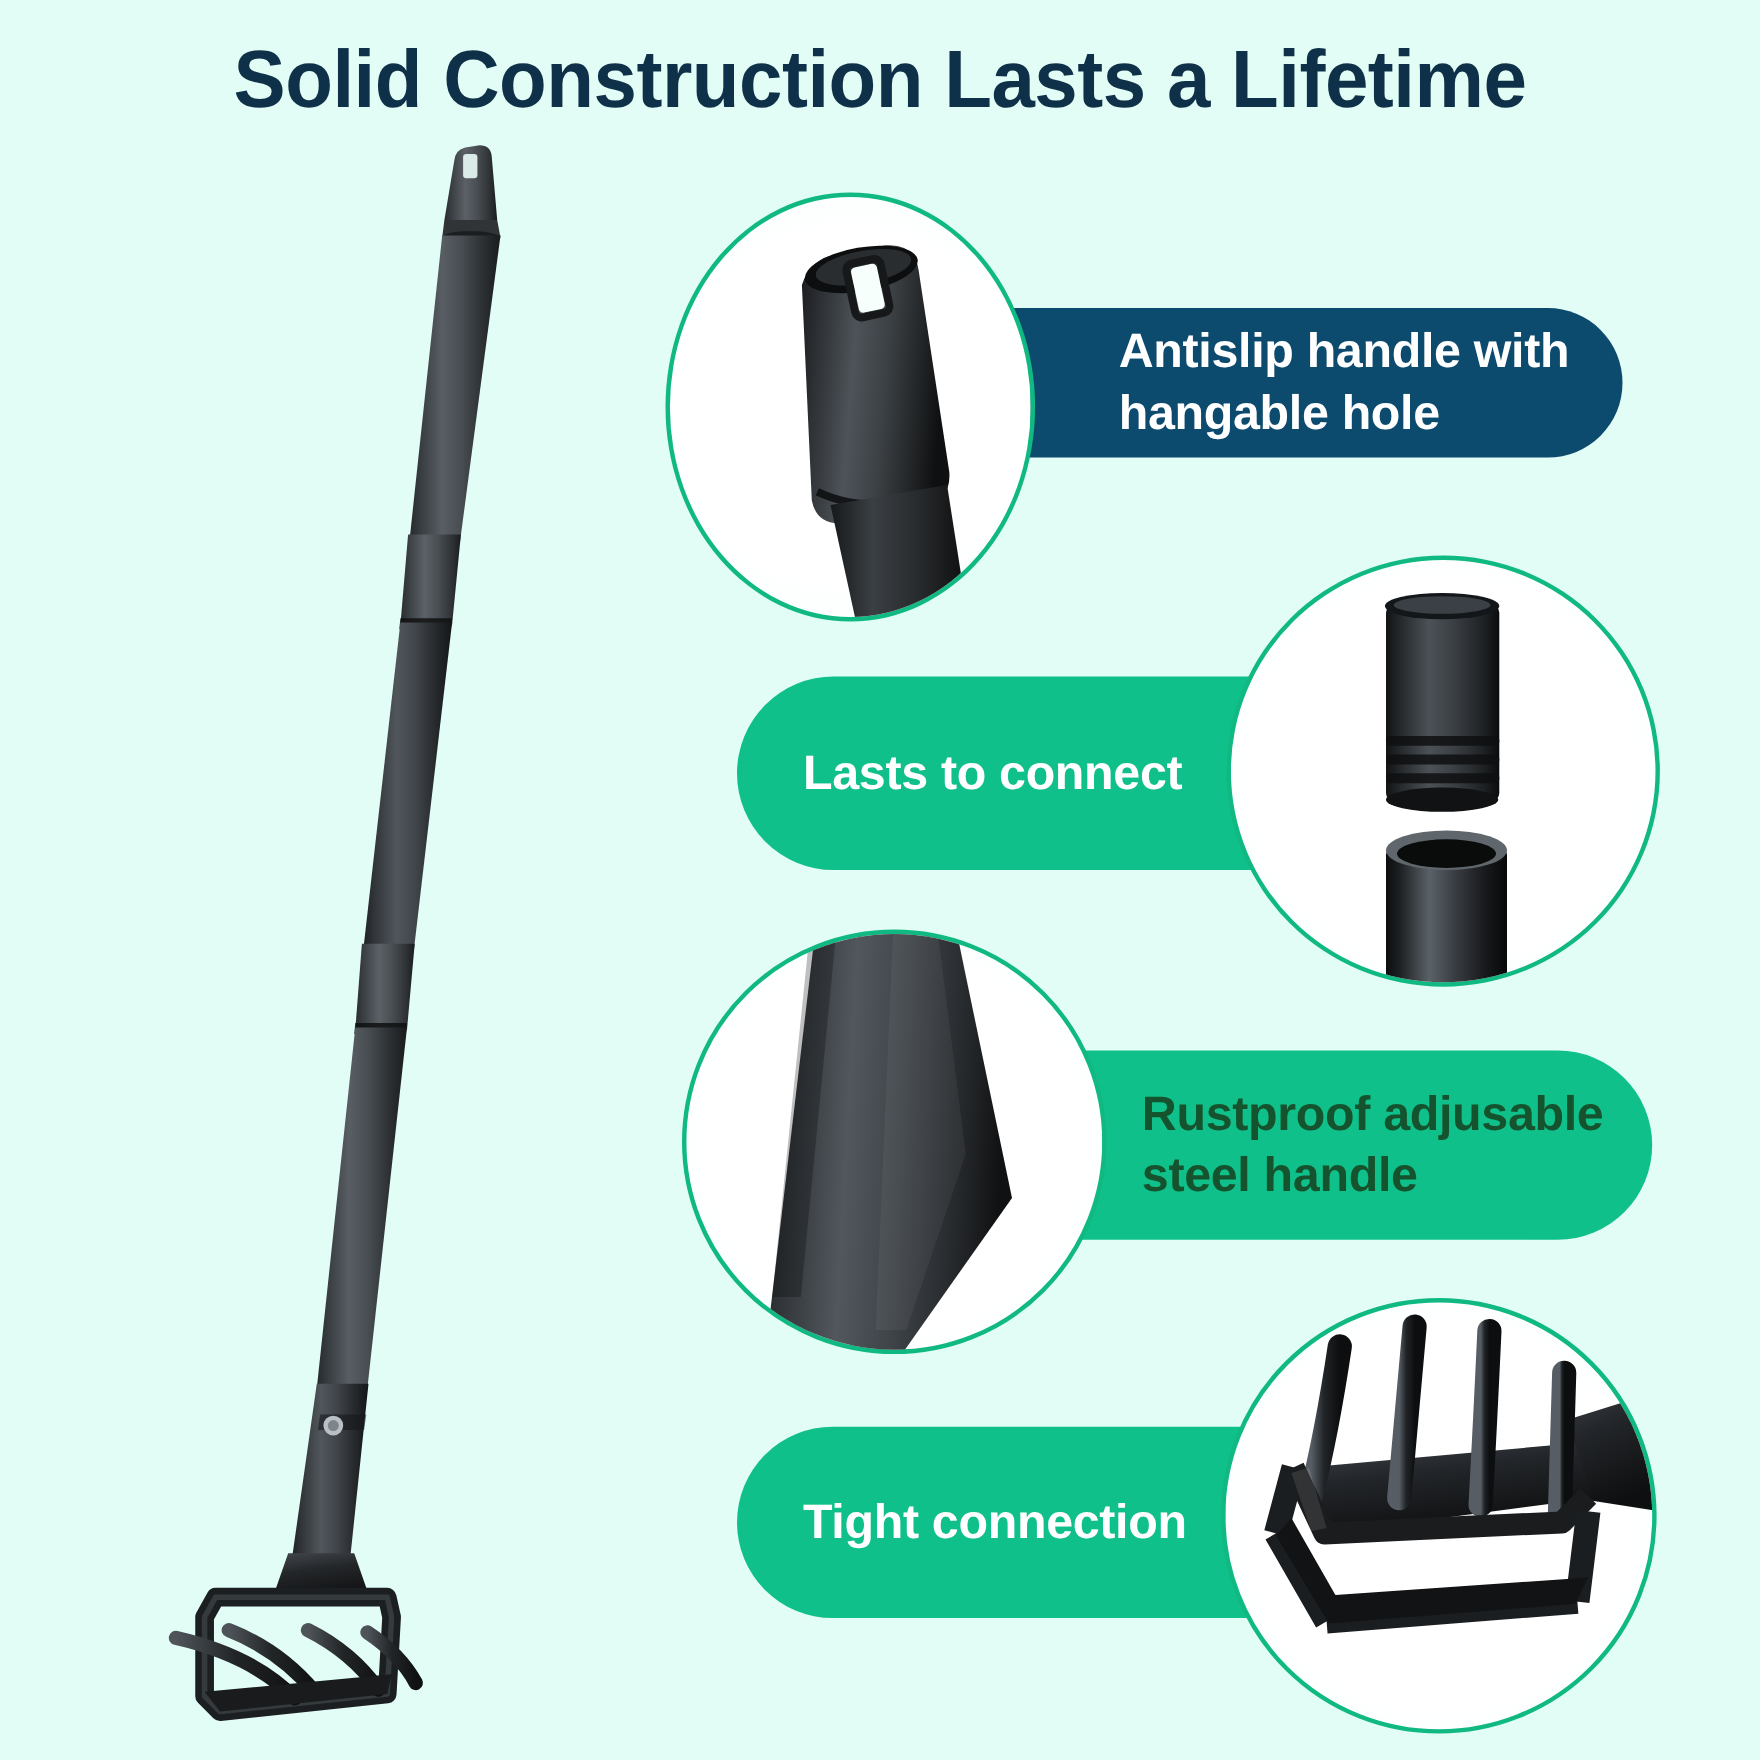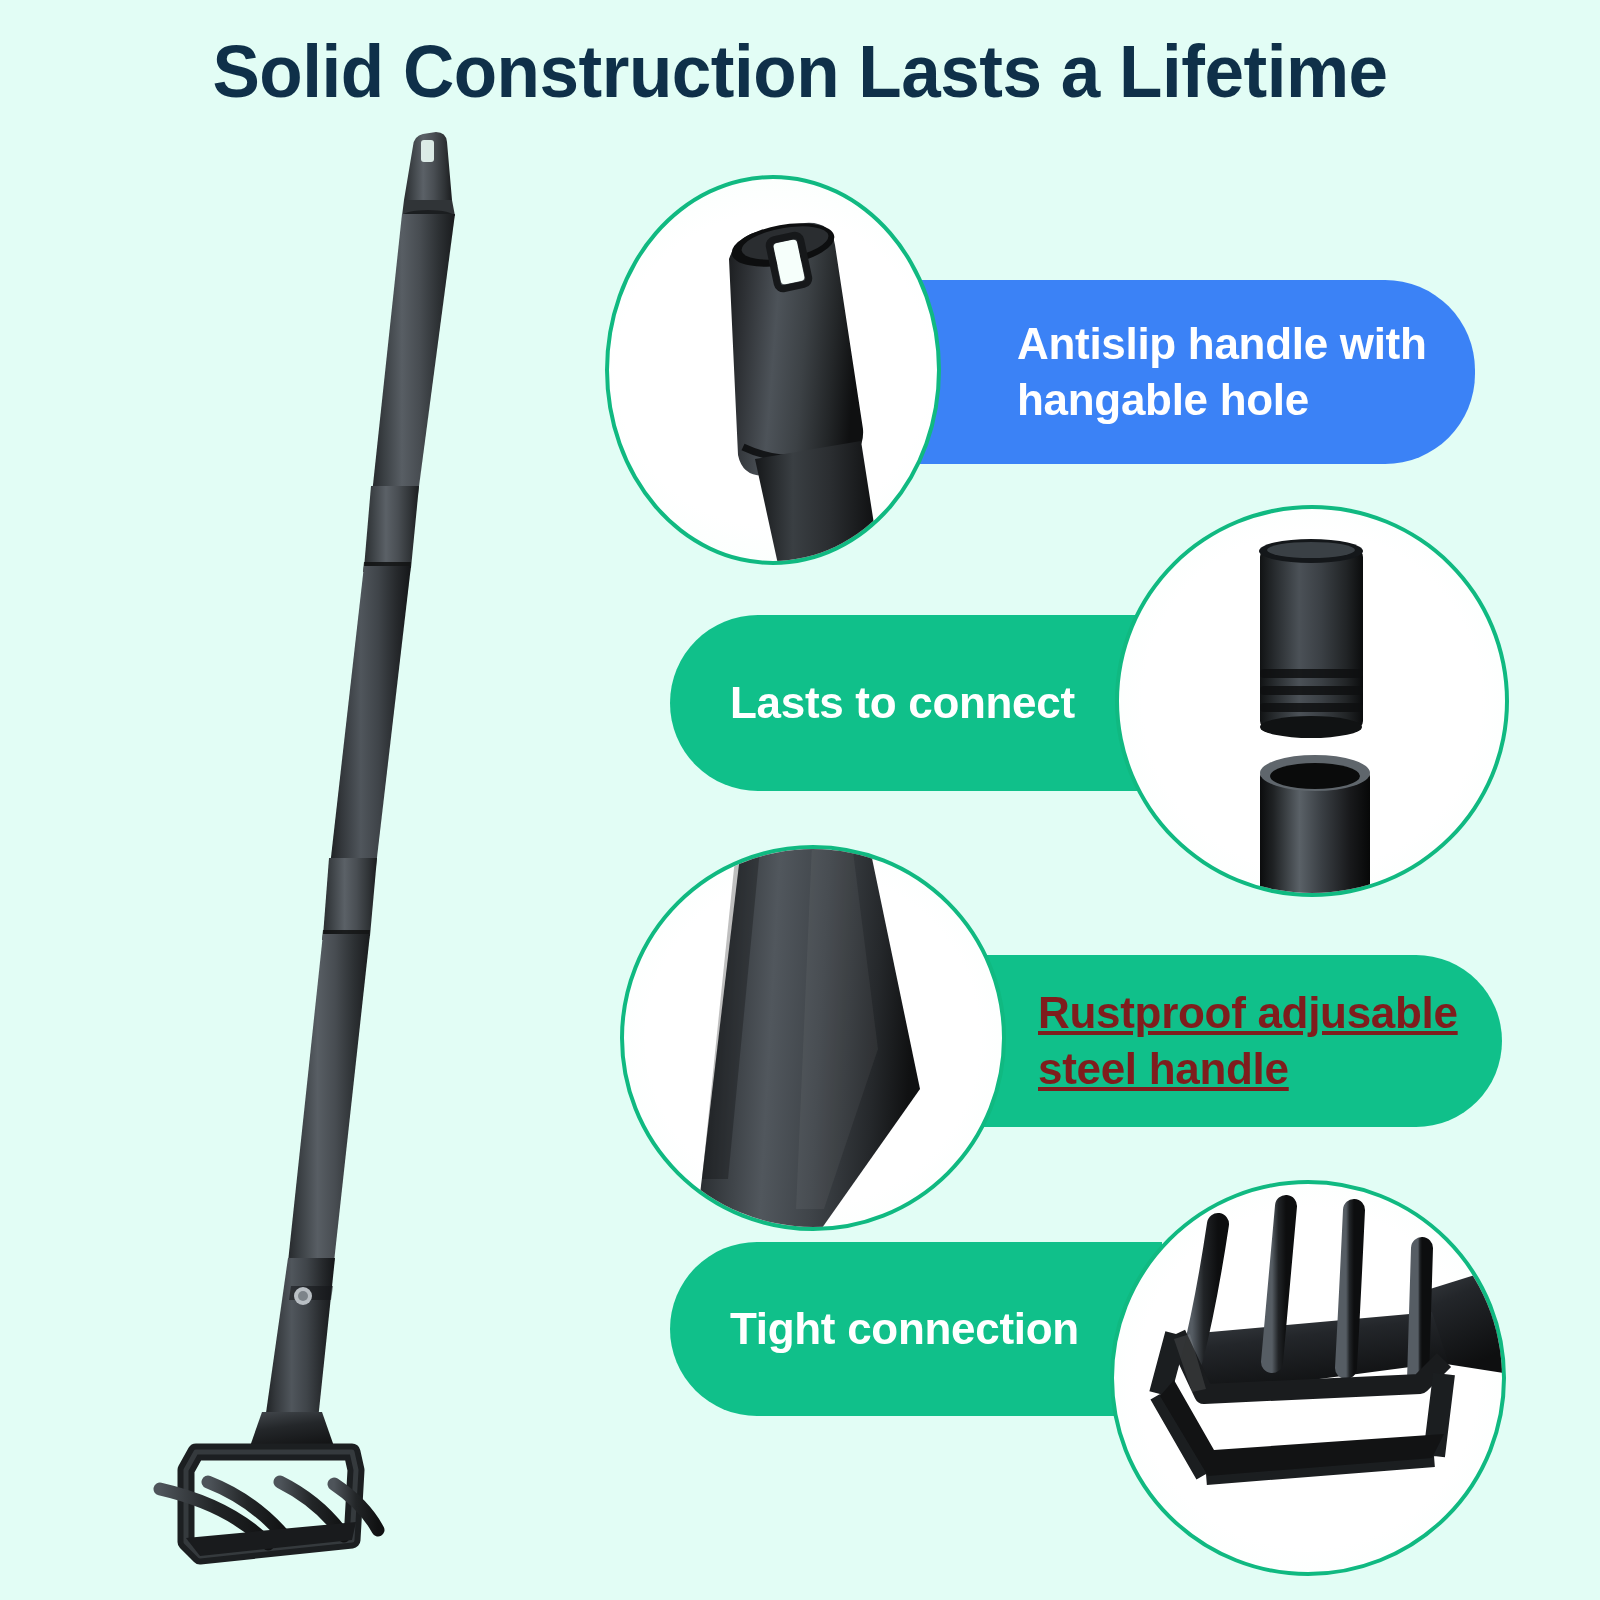--- a/index.html
+++ b/index.html
@@ -142,21 +142,21 @@
         <path d="M160 1489 Q230 1505 268 1544" stroke="url(#tineG)" stroke-width="13" fill="none" stroke-linecap="round"></path>
         <path d="M208 1482 Q254 1500 286 1538" stroke="url(#tineG)" stroke-width="13" fill="none" stroke-linecap="round"></path>
         <path d="M280 1482 Q320 1502 344 1536" stroke="url(#tineG)" stroke-width="13" fill="none" stroke-linecap="round"></path>
         <path d="M334 1484 Q364 1504 378 1530" stroke="url(#tineG)" stroke-width="13" fill="none" stroke-linecap="round"></path>
 
         <path d="M186 1538 L200 1556 L352 1540 L356 1522 Z" fill="#191b1d"></path>
       </g>
     </svg>
   </div>
 
-  <div class="pill round-right" style="left: 905px; top: 280px; width: 570px; height: 184px; padding: 0px 42px 0px 112px; background: #3b82f6; color: rgb(255, 255, 255);">
+  <div class="pill round-right" style="left: 905px; top: 280px; width: 570px; height: 136px; padding: 0px 42px 0px 112px; background: #0c4a6e; color: rgb(255, 255, 255);">
     <span class="txt">Antislip handle with hangable hole</span>
   </div>
 
   <div class="circ" style="left: 605px; top: 175px; width: 336px; height: 390px; border-color: rgb(16, 185, 129);">
     <div class="circ-inner">
       <svg width="336" height="390" viewBox="0 0 336 390">
         <defs>
           <linearGradient id="c1g" x1="0" y1="0" x2="1" y2="0.15">
             <stop offset="0%" stop-color="#1a1c1e"></stop>
             <stop offset="16%" stop-color="#2e3135"></stop>
@@ -224,21 +224,21 @@
         <rect x="141" y="194" width="103" height="9" rx="4" fill="#0e0f10" opacity=".85"></rect>
         <ellipse cx="192" cy="218" rx="51" ry="11" fill="#101213"></ellipse>
 
         <rect x="141" y="262" width="110" height="132" rx="6" fill="url(#c2b)"></rect>
         <ellipse cx="196" cy="264" rx="55" ry="18" fill="#5f666c"></ellipse>
         <ellipse cx="196" cy="267" rx="45" ry="13" fill="#0a0b0b"></ellipse>
       </svg>
     </div>
   </div>
 
-  <div class="pill round-right" style="left: 930px; top: 955px; width: 572px; height: 172px; padding: 0px 40px 0px 108px; background: rgb(16, 192, 138); color: #7f1d1d; text-decoration: underline;">
+  <div class="pill round-right" style="left: 930px; top: 955px; width: 572px; height: 172px; padding: 0px 40px 0px 108px; background: rgb(16, 192, 138); color: #14532d;">
     <span class="txt">Rustproof adjusable steel handle</span>
   </div>
 
   <div class="circ" style="left: 620px; top: 845px; width: 386px; height: 386px; border-color: rgb(16, 185, 129);">
     <div class="circ-inner">
       <svg width="386" height="386" viewBox="0 0 386 386">
         <defs>
           <linearGradient id="c3g" x1="0" y1="0" x2="1" y2="0.1">
             <stop offset="0%" stop-color="#191b1d"></stop>
             <stop offset="14%" stop-color="#303438"></stop>
@@ -248,21 +248,21 @@
             <stop offset="100%" stop-color="#101112"></stop>
           </linearGradient>
         </defs>
         <path d="M118 -10 L244 -10 L296 240 L186 396 L70 396 Z" fill="url(#c3g)"></path>
         <path d="M188 -6 L228 -6 L254 200 L200 360 L172 360 Z" fill="#ffffff" opacity=".05"></path>
         <path d="M112 0 L136 0 L104 330 L78 330 Z" fill="#000000" opacity=".25"></path>
       </svg>
     </div>
   </div>
 
-  <div class="pill round-left" style="left: 670px; top: 1242px; width: 492px; height: 174px; padding: 0px 60px; justify-content: flex-start; background: rgb(16, 192, 138); color: rgb(255, 255, 255);">
+  <div class="pill round-left" style="left: 670px; top: 1297px; width: 492px; height: 174px; padding: 0px 60px; justify-content: flex-start; background: rgb(16, 192, 138); color: rgb(255, 255, 255);">
     <span class="txt">Tight connection</span>
   </div>
 
   <div class="circ" style="left: 1110px; top: 1180px; width: 396px; height: 396px; border-color: rgb(16, 185, 129);">
     <div class="circ-inner">
       <svg width="396" height="396" viewBox="0 0 396 396">
         <defs>
           <linearGradient id="c4b" x1="0" y1="0" x2="0.4" y2="1">
             <stop offset="0%" stop-color="#3f4449"></stop>
             <stop offset="40%" stop-color="#23262a"></stop>

